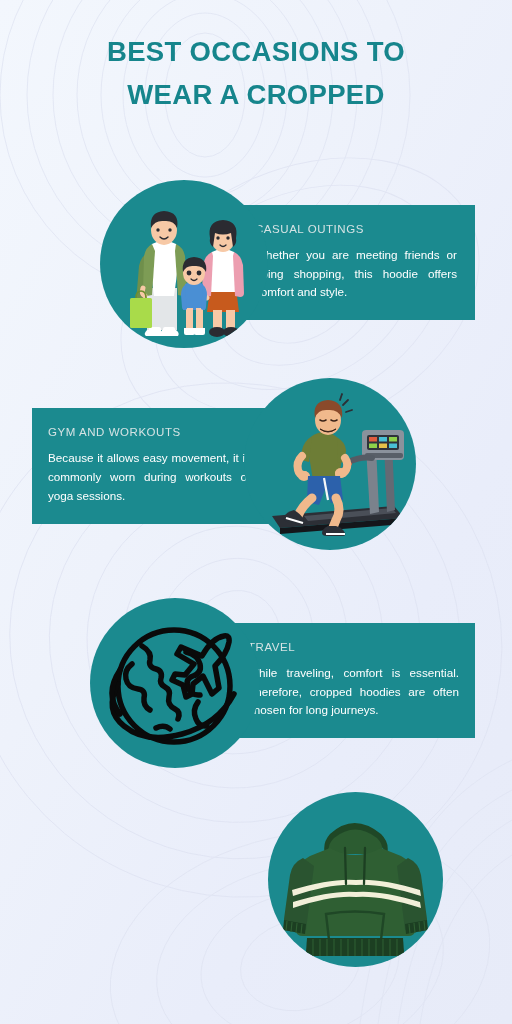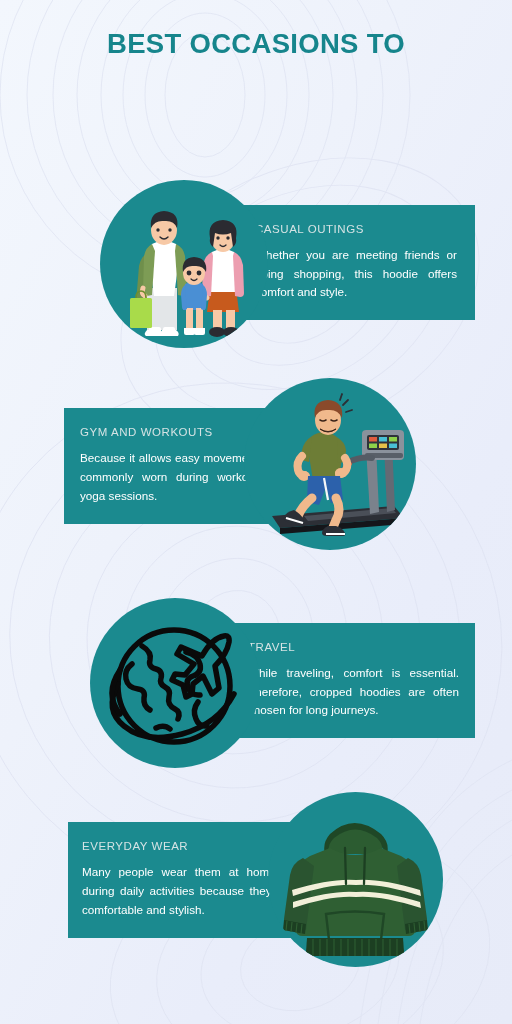--- a/index.html
+++ b/index.html
@@ -35,21 +35,21 @@
     left: 40px;
     width: 432px;
     text-align: center;
     font-size: 27.5px;
     line-height: 1.28;
     font-weight: bold;
     letter-spacing: 0.3px;
     color: #16858c;
     text-transform: uppercase;
   }
-  .title .ln { display: block; }
+  .title .ln { display: block; margin-top: 8px; }
 
   
   .section {
     position: absolute;
     left: 0;
     width: 512px;
   }
   .circle {
     position: absolute;
     border-radius: 50%;
@@ -59,21 +59,20 @@
   .banner {
     position: absolute;
     background: #1b8a8f;
     box-sizing: border-box;
   }
   .banner.right-of-circle {
     clip-path: polygon(0 0, 100% 0, 100% 100%, 0 100%, 5.2% 50%);
   }
   .banner.left-of-circle {
     clip-path: polygon(0 0, 100% 0, 94.8% 50%, 100% 100%, 0 100%);
-    margin-left: 32px;
   }
   .banner-inner {
     position: absolute;
     top: 0;
     bottom: 0;
     display: flex;
     flex-direction: column;
     justify-content: center;
   }
   .sec-head {
@@ -153,20 +152,21 @@
 
       <path d="M512 760 C 430 800, 380 880, 360 1024"></path>
       <path d="M512 790 C 440 828, 396 900, 378 1024"></path>
       <path d="M512 820 C 452 856, 414 918, 398 1024"></path>
       <path d="M512 855 C 464 886, 434 938, 420 1024"></path>
     </g>
   </svg>
 
   <div class="title">
     <span class="ln">BEST OCCASIONS TO</span>
+    <span class="ln">WEAR A CROPPED</span>
   </div>
 
   <div class="section" id="sec1">
     <div class="banner right-of-circle">
       <div class="banner-inner">
         <div class="sec-head">CASUAL OUTINGS</div>
         <div class="sec-body">Whether you are meeting friends or going shopping, this hoodie offers comfort and style.</div>
       </div>
     </div>
     <div class="circle">
@@ -309,26 +309,20 @@
           <path d="M28 86 q-14 26 6 42 q22 18 58 8 q36-10 52-40"></path>
           <path d="M30 72 q-16 24 0 44"></path>
 
           <path d="M112 58 q10-18 22-20 q6-1 5 6 q-2 12 -14 24 l4 22 -7 6 -9-18 -10 8 -1 10 -6 3 -3-12 -11-5 3-6 10 1 9-11 -17-10 4-7 z"></path>
         </g>
       </svg>
     </div>
   </div>
 
   <div class="section" id="sec4">
-    <div class="banner left-of-circle">
-      <div class="banner-inner">
-        <div class="sec-head">EVERYDAY WEAR</div>
-        <div class="sec-body">Many people wear them at home or during daily activities because they are comfortable and stylish.</div>
-      </div>
-    </div>
     <div class="circle">
       <svg class="illo" viewBox="0 0 175 175">
 
         <path d="M62 42 q24-22 51 0 q9 9 6 20 q-7-14 -31-14 q-24 0 -31 14 q-3-11 5-20z" fill="#1f4726"></path>
         <path d="M66 46 q21-17 43 0 q7 7 5 16 l-53 0 q-2-9 5-16z" fill="#2c5c31"></path>
 
         <path d="M62 56 q25 14 51 0 l20 8 q10 5 11 16 l3 58 q0 6-7 6 H35 q-7 0-7-6 l3-58 q1-11 11-16z" fill="#2f5f33"></path>
 
         <path d="M35 66 q-11 5 -13 17 l-6 44 q-1 7 6 8 l16 3 8-64z" fill="#2a5430"></path>
         <path d="M140 66 q11 5 13 17 l6 44 q1 7 -6 8 l-16 3 -8-64z" fill="#2a5430"></path>

